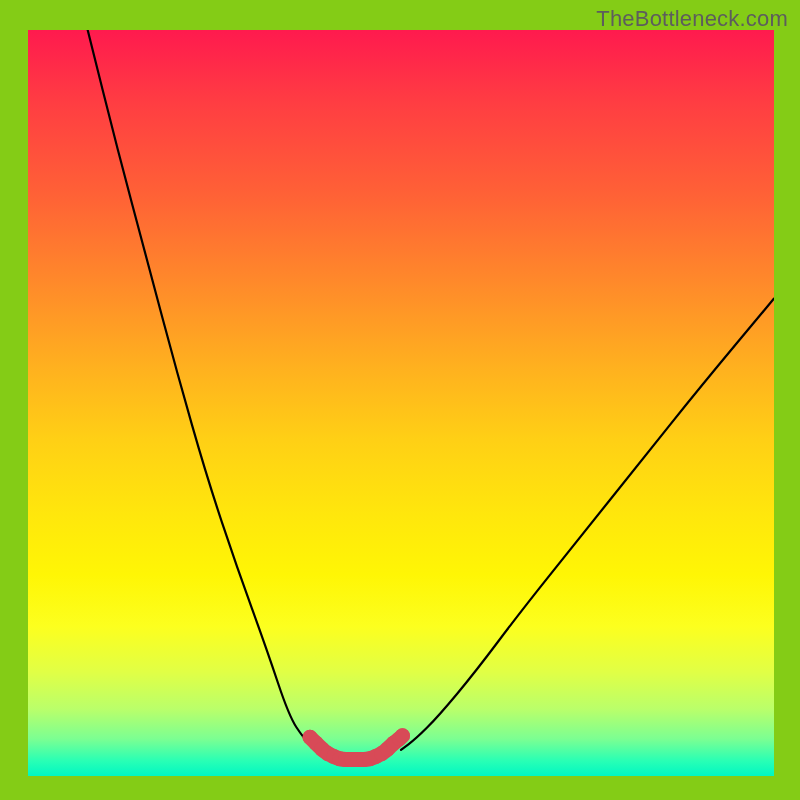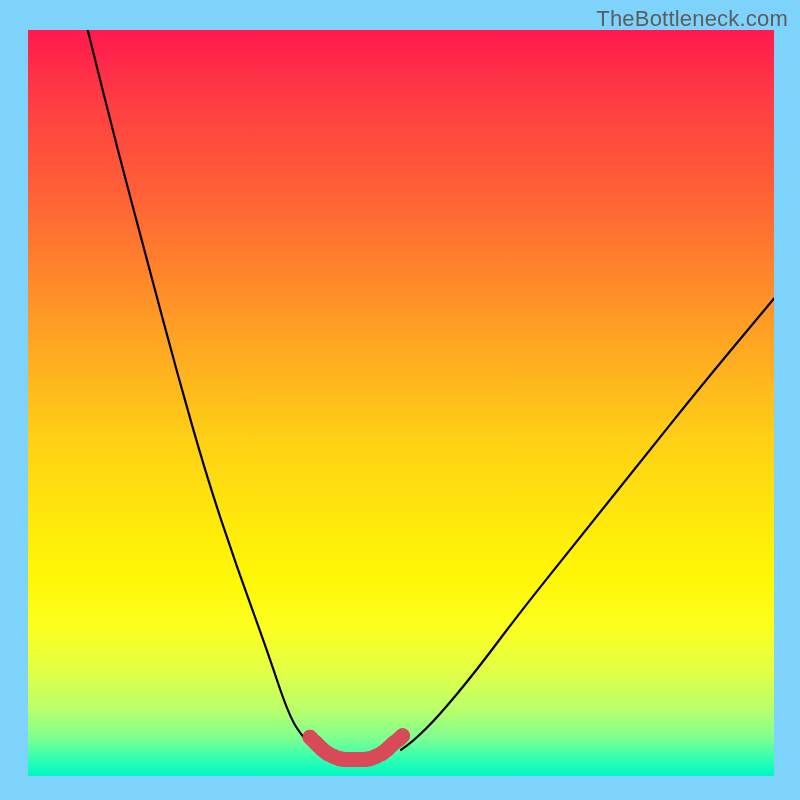--- a/index.html
+++ b/index.html
@@ -1,20 +1,20 @@
 <!DOCTYPE html>
 <html><head>
 <meta charset="utf-8">
 <style>
   * { margin: 0; padding: 0; box-sizing: border-box; }
   html, body { width: 800px; height: 800px; overflow: hidden; background: #000; }
   .outer {
     width: 800px;
     height: 800px;
-    background: #7dd3fc;
+    background: #84cc16;
     position: relative;
   }
   .watermark {
     position: absolute;
     top: 6px;
     right: 12px;
     font-family: Arial, Helvetica, sans-serif;
     font-size: 22px;
     color: #5d5d5d;
     font-weight: 500;

